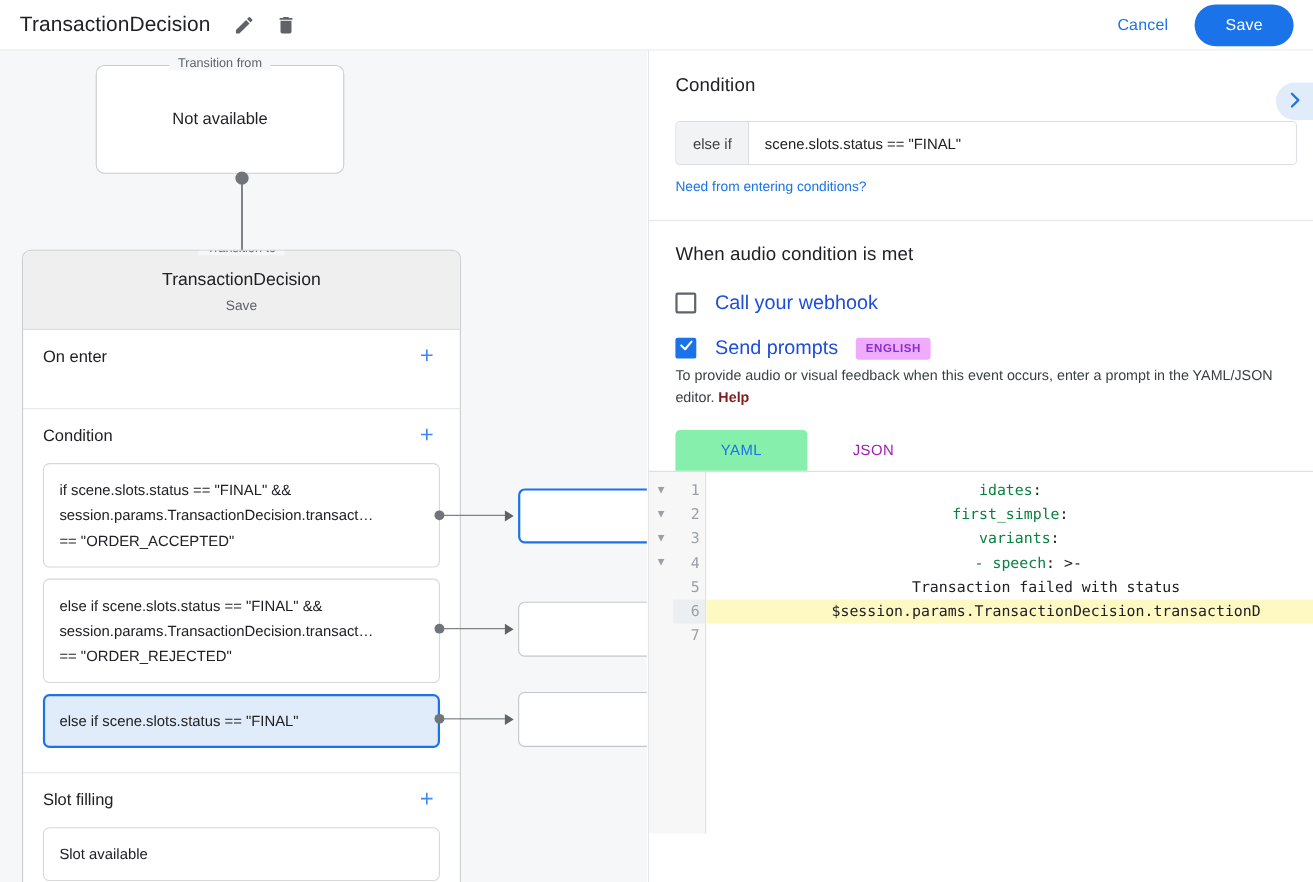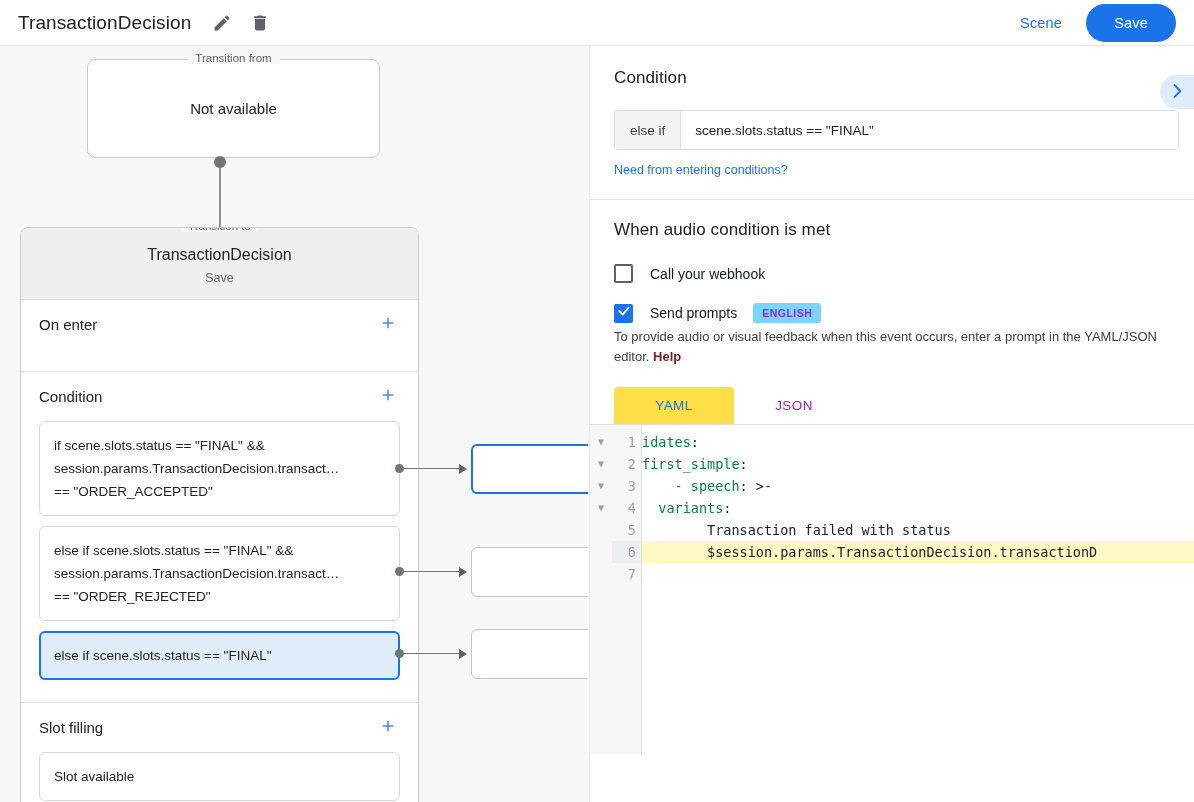--- a/index.html
+++ b/index.html
@@ -51,21 +51,21 @@
     border: 1px solid #c9ccce; border-radius: 8px;
     background: #ffffff;
   }
   .fieldset .legend {
     position: absolute; top: -8px; left: 50%; transform: translateX(-50%);
     background: #f6f7f8; padding: 0 8px;
     font-size: 11.5px; color: #5f6368; white-space: nowrap;
   }
   
   #transition-from {
-    left: 87px; top: 13px; width: 293px; height: 99px;
+    left: 87px; top: 13px; width: 226px; height: 99px;
     display: flex; align-items: center; justify-content: center;
   }
   #transition-from .body { font-size: 15px; color: #202124; }
 
   
   .connector { position: absolute; left: 212px; top: 108px; width: 16px; height: 118px; }
 
   
   #scene-card {
     position: absolute; left: 20px; top: 181px; width: 399px; height: 600px;
@@ -158,56 +158,56 @@
     cursor: pointer; border: none; padding: 0;
   }
 
   .check-row { display: flex; align-items: center; margin-bottom: 20px; }
   .cbox {
     width: 19px; height: 19px; border: 2px solid #5f6368; border-radius: 2px;
     background: #fff; margin-right: 17px; flex: 0 0 auto; cursor: pointer;
     display: flex; align-items: center; justify-content: center;
   }
   .cbox.checked { background: #1a73e8; border-color: #1a73e8; }
-  .check-label { font-size: 14px; color: #0f172a; font-weight: 500; }
+  .check-label { font-size: 18px; color: #1d4ed8; font-weight: 500; }
   .lang-badge {
-    margin-left: 16px; background: #7dd3fc; color: #8430ce;
+    margin-left: 16px; background: #f0abfc; color: #8430ce;
     font-size: 10.5px; font-weight: 600; letter-spacing: .5px;
     padding: 4px 9px; border-radius: 3px;
   }
   .hint {
     font-size: 13px; color: #3c4043; line-height: 20px; margin-top: -8px;
     max-width: 560px;
   }
   .hint a { color: #7f1d1d; text-decoration: none; cursor: pointer; font-weight: bold; }
 
   .tabs { display: flex; margin-top: 20px; }
   .tab {
     min-width: 120px; text-align: center; padding: 11px 22px;
     font-size: 13.5px; color: #a21caf; font-weight: 500; letter-spacing: .4px;
     cursor: pointer; border-radius: 4px 4px 0 0; background: transparent;
     border: none; font-family: inherit;
   }
-  .tab.active { color: #1a73e8; background: #fde047; }
+  .tab.active { color: #1a73e8; background: #86efac; }
 
   .editor {
     margin-top: 0; border-top: 1px solid #dadce0;
     width: 605px; margin-left: -24px; height: 330px;
     display: flex; font-family: "DejaVu Sans Mono", monospace; font-size: 13.5px;
     background: #fff; overflow: hidden;
   }
   .gutter-fold {
     width: 22px; background: #f7f7f7; padding-top: 6px; flex: 0 0 auto;
   }
   .gutter-num {
     width: 30px; background: #f7f7f7; padding-top: 6px; flex: 0 0 auto;
     text-align: right; color: #9aa0a6; border-right: 1px solid #e0e0e0;
   }
   .code-area { flex: 1 1 auto; padding-top: 6px; overflow: hidden; position: relative; }
-  .erow { height: 22px; line-height: 22px; white-space: pre; }
+  .erow { height: 22px; line-height: 22px; white-space: pre; text-align: center; }
   .erow.hl { background: #fef9c3; }
   .fold { color: #9aa0a6; font-size: 10px; line-height: 22px; height: 22px; text-align: center; cursor: pointer; }
   .fold.empty { color: transparent; }
   .num { height: 22px; line-height: 22px; padding-right: 5px; }
   .num.hl { background: #eceff1; }
   .k { color: #0b8043; }
   .p { color: #202124; }
 </style>
 </head>
 <body>
@@ -228,21 +228,21 @@
     <button class="icon-btn">
       <span>
         <svg width="20" height="20" viewBox="0 0 24 24" fill="#5f6368">
           <path d="M6 19a2 2 0 002 2h8a2 2 0 002-2V7H6v12zM19 4h-3.5l-1-1h-5l-1 1H5v2h14V4z"></path>
         </svg>
       </span>
     </button>
 
     <div class="topbar-spacer"></div>
 
-    <button class="cancel-link">Scene</button>
+    <button class="cancel-link">Cancel</button>
     <button class="save-btn">Save</button>
   </div>
 
   <div class="canvas">
 
     <div class="fieldset" id="transition-from">
       <span class="legend">Transition from</span>
       <span class="body">Not available</span>
     </div>
 
@@ -404,22 +404,22 @@
             <div class="num">2</div>
             <div class="num">3</div>
             <div class="num">4</div>
             <div class="num">5</div>
             <div class="num hl">6</div>
             <div class="num">7</div>
           </div>
         <div class="code-area">
             <div class="erow"><span class="k">idates</span><span class="p">:</span></div>
             <div class="erow"><span class="k">first_simple</span><span class="p">:</span></div>
+            <div class="erow">  <span class="k">variants</span><span class="p">:</span></div>
             <div class="erow">    <span class="k">- speech</span><span class="p">: &gt;-</span></div>
-            <div class="erow">  <span class="k">variants</span><span class="p">:</span></div>
             <div class="erow"><span class="p">        Transaction failed with status</span></div>
             <div class="erow hl"><span class="p">        $session.params.TransactionDecision.transactionD</span></div>
             <div class="erow"><span class="p"></span></div>
           </div>
       </div>
     </div>
   </div>
 </div>
 
 </body></html>

